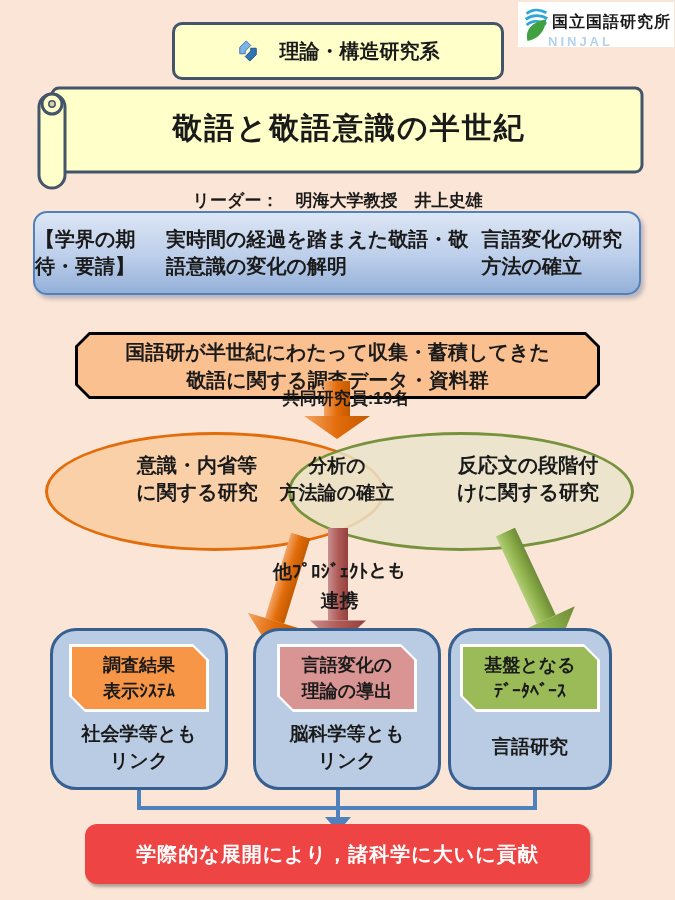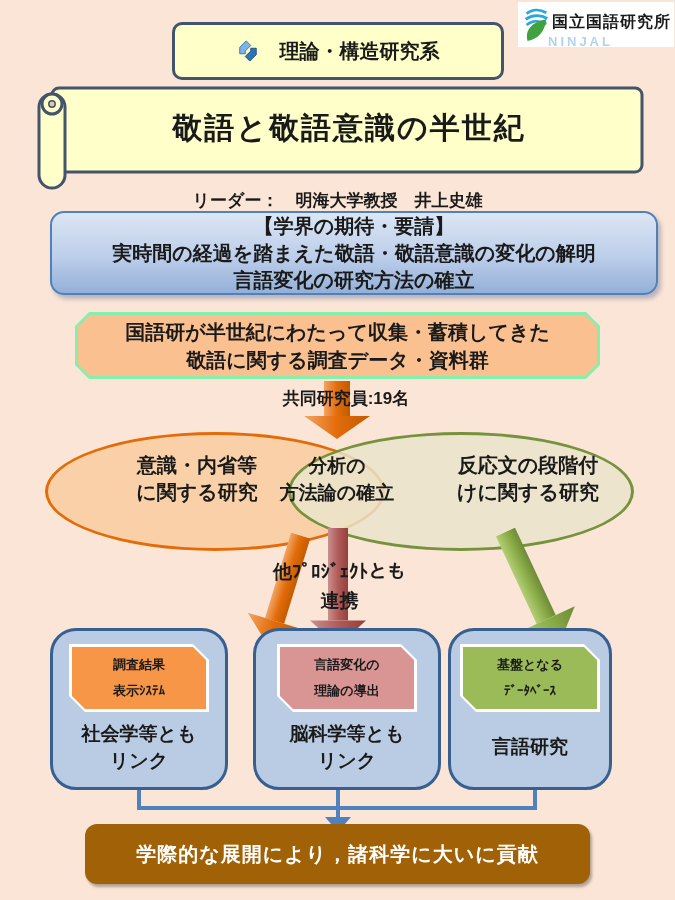--- a/index.html
+++ b/index.html
@@ -29,29 +29,29 @@
 
   
   .scroll-wrap { left:36px; top:84px; width:610px; height:108px; }
   .scroll-title { position:absolute; left:30px; top:24px; width:566px; text-align:center;
                   font-size:30px; letter-spacing:2px; }
 
   
   .leader { left:0; top:189px; width:675px; font-size:17px; }
 
   
-  .expect-box { left:50px; top:211px; width:608px; height:84px; border-radius:14px;
+  .expect-box { left:33px; top:211px; width:608px; height:84px; border-radius:14px;
                 border:2px solid #4F81BD;
                 background:linear-gradient(180deg,#DCE6F4 0%,#BCCEEA 55%,#94B0D8 100%);
                 box-shadow:3px 4px 4px rgba(110,120,150,.45);
-                display:flex; flex-direction:column; align-items:center; justify-content:center;
+                display:flex; flex-direction:row; align-items:center; justify-content:center;
                 font-size:20px; line-height:27px; }
 
   
-  .data-box-outer { left:75px; top:312px; width:525px; height:67px; background:#86efac;
+  .data-box-outer { left:75px; top:332px; width:525px; height:67px; background:#000000;
                     clip-path:polygon(14px 0,calc(100% - 14px) 0,100% 14px,100% calc(100% - 14px),
                     calc(100% - 14px) 100%,14px 100%,0 calc(100% - 14px),0 14px);
                     filter:drop-shadow(2px 3px 2px rgba(0,0,0,.25)); }
   .data-box-inner { position:absolute; inset:3px; background:#FAC090;
                     clip-path:polygon(12px 0,calc(100% - 12px) 0,100% 12px,100% calc(100% - 12px),
                     calc(100% - 12px) 100%,12px 100%,0 calc(100% - 12px),0 12px);
                     display:flex; flex-direction:column; align-items:center; justify-content:center;
                     font-size:20px; line-height:28px; }
 
   .members { left:0; top:387px; width:675px; font-size:17px; z-index:5;padding-left:17px; }
@@ -69,29 +69,29 @@
 
   
   .outcome-box { top:628px; height:162px; background:#B9CCE3; border:3px solid #376091;
                  border-radius:26px; display:flex; flex-direction:column; align-items:center; }
   .badge-outer { margin-top:13px; width:140px; height:68px; position:relative; background:#ffffff;
                  clip-path:polygon(0 0,calc(100% - 16px) 0,100% 16px,100% 100%,16px 100%,0 calc(100% - 16px));
                  filter:drop-shadow(2px 2px 2px rgba(0,0,0,.35)); }
   .badge-inner { position:absolute; inset:3px;
                  clip-path:polygon(0 0,calc(100% - 13px) 0,100% 13px,100% 100%,13px 100%,0 calc(100% - 13px));
                  display:flex; flex-direction:column; align-items:center; justify-content:center;
-                 font-size:13px; line-height:26px; }
+                 font-size:18px; line-height:26px; }
   .badge-orange { background:#F79646; }
   .badge-pink   { background:#D99594; }
   .badge-green  { background:#9BBB59; }
   .outcome-sub  { flex:1; display:flex; flex-direction:column; align-items:center; justify-content:center;
                   font-size:19px; line-height:27px; padding-bottom:6px; }
 
   
-  .footer-bar { left:85px; top:824px; width:505px; height:60px; background:#a16207; border-radius:12px;
+  .footer-bar { left:85px; top:824px; width:505px; height:60px; background:#ef4444; border-radius:12px;
                 box-shadow:2px 3px 3px rgba(0,0,0,.3); color:#ffffff; font-size:20px;
                 display:flex; align-items:center; justify-content:center; letter-spacing:1px; }
 </style>
 </head>
 <body>
 
 <div id="poster">
 
   <svg width="0" height="0" style="position:absolute">
     <defs>

